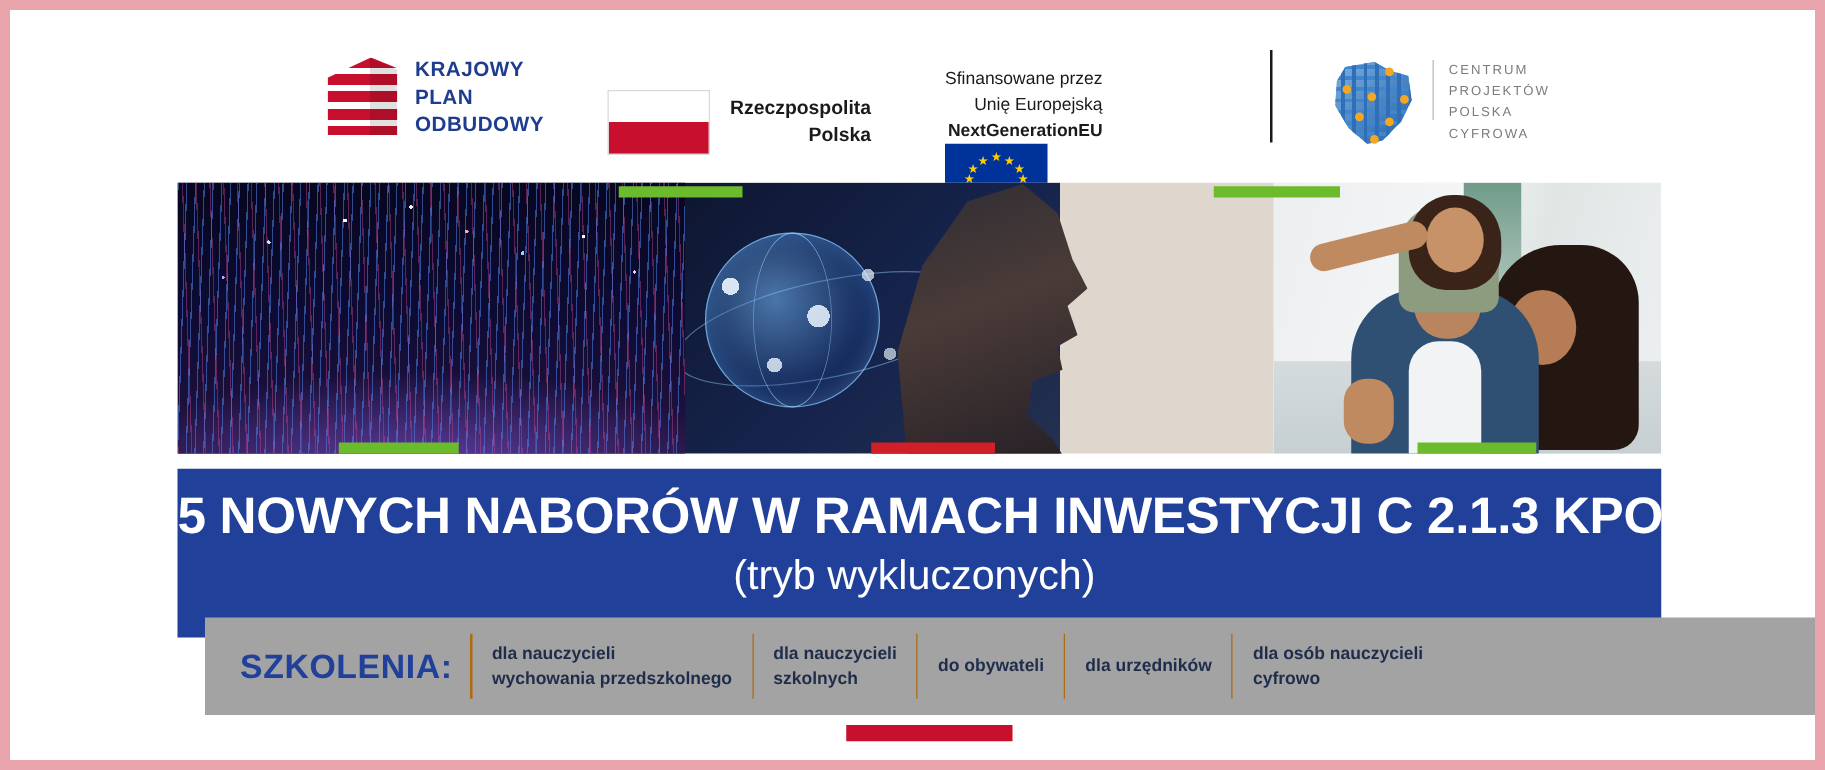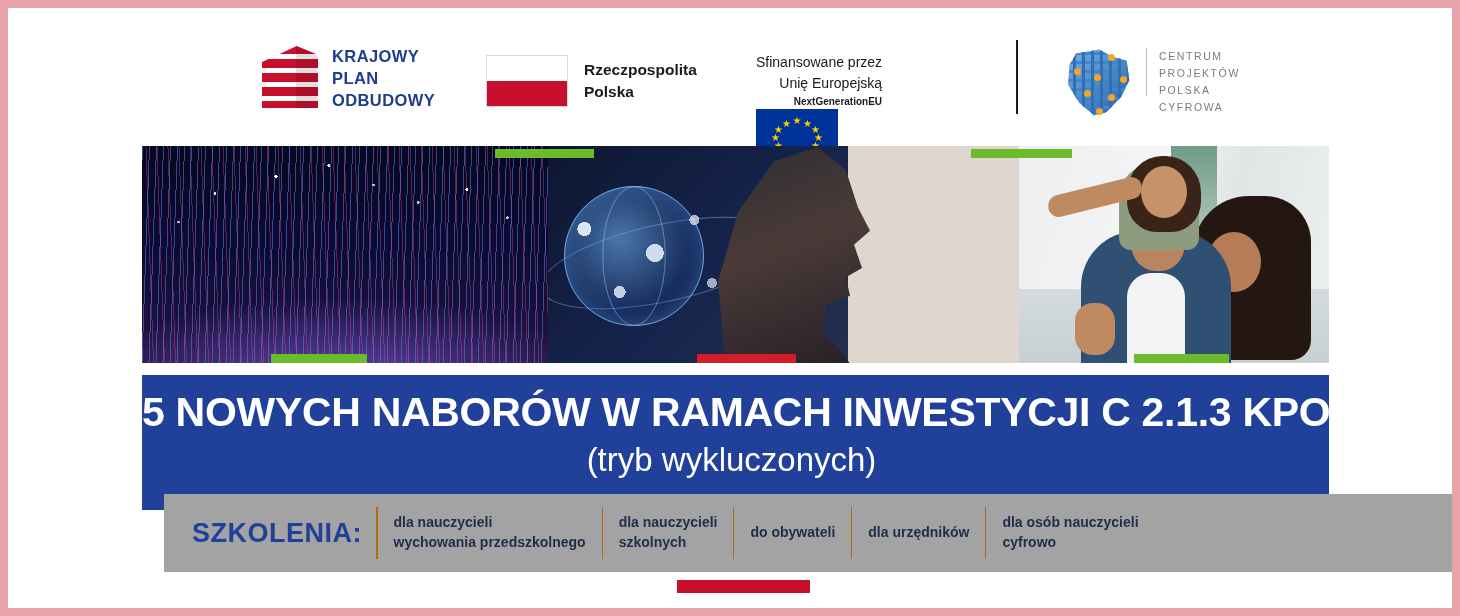--- a/index.html
+++ b/index.html
@@ -44,30 +44,30 @@
   .kpo-roof::after {
     content: ""; position: absolute; right: 0; top: 0;
     width: 22px; height: 62px;
     background: rgba(0,0,0,0.12);
     clip-path: polygon(0% 0%, 100% 16%, 100% 100%, 0% 100%);
   }
   .kpo-text { color: #1f3d8f; font-weight: bold; font-size: 16.5px;
     line-height: 1.32; letter-spacing: .4px; }
 
   
-  #rp { position: absolute; left: 478px; top: 47px; display: flex; align-items: center; }
+  #rp { position: absolute; left: 478px; top: 64px; display: flex; align-items: center; text-align: right; }
   .pl-flag { width: 82px; height: 52px; border: 1px solid #d9d9d9;
     background: linear-gradient(to bottom, #ffffff 0 50%, #c8102e 50% 100%); }
   .rp-text { margin-left: 16px; color: #1a1a1a; font-weight: bold;
     font-size: 15.5px; line-height: 1.45; }
 
   
   #eu { position: absolute; left: 748px; top: 44px; display: flex; align-items: flex-start; flex-direction: column; }
   .eu-text { text-align: right; color: #1a1a1a; font-size: 14px; line-height: 1.5; margin-right: 14px; }
-  .eu-text .b { font-weight: bold; font-size: 10px; }
+  .eu-text .b { font-weight: bold; font-size: 14px; }
   .eu-flag { position: relative; width: 82px; height: 55px; background: #003399; }
   .eu-star { position: absolute; width: 9px; height: 9px; color: #ffcc00;
     font-size: 10px; line-height: 9px; text-align: center; }
 
   
   .vdiv { position: absolute; left: 1008px; top: 32px; width: 2px; height: 74px; background: #1a1a1a; }
 
   
   #cppc { position: absolute; left: 1056px; top: 40px; display: flex; align-items: flex-start; }
   .cppc-mark { position: relative; width: 68px; height: 70px; }

